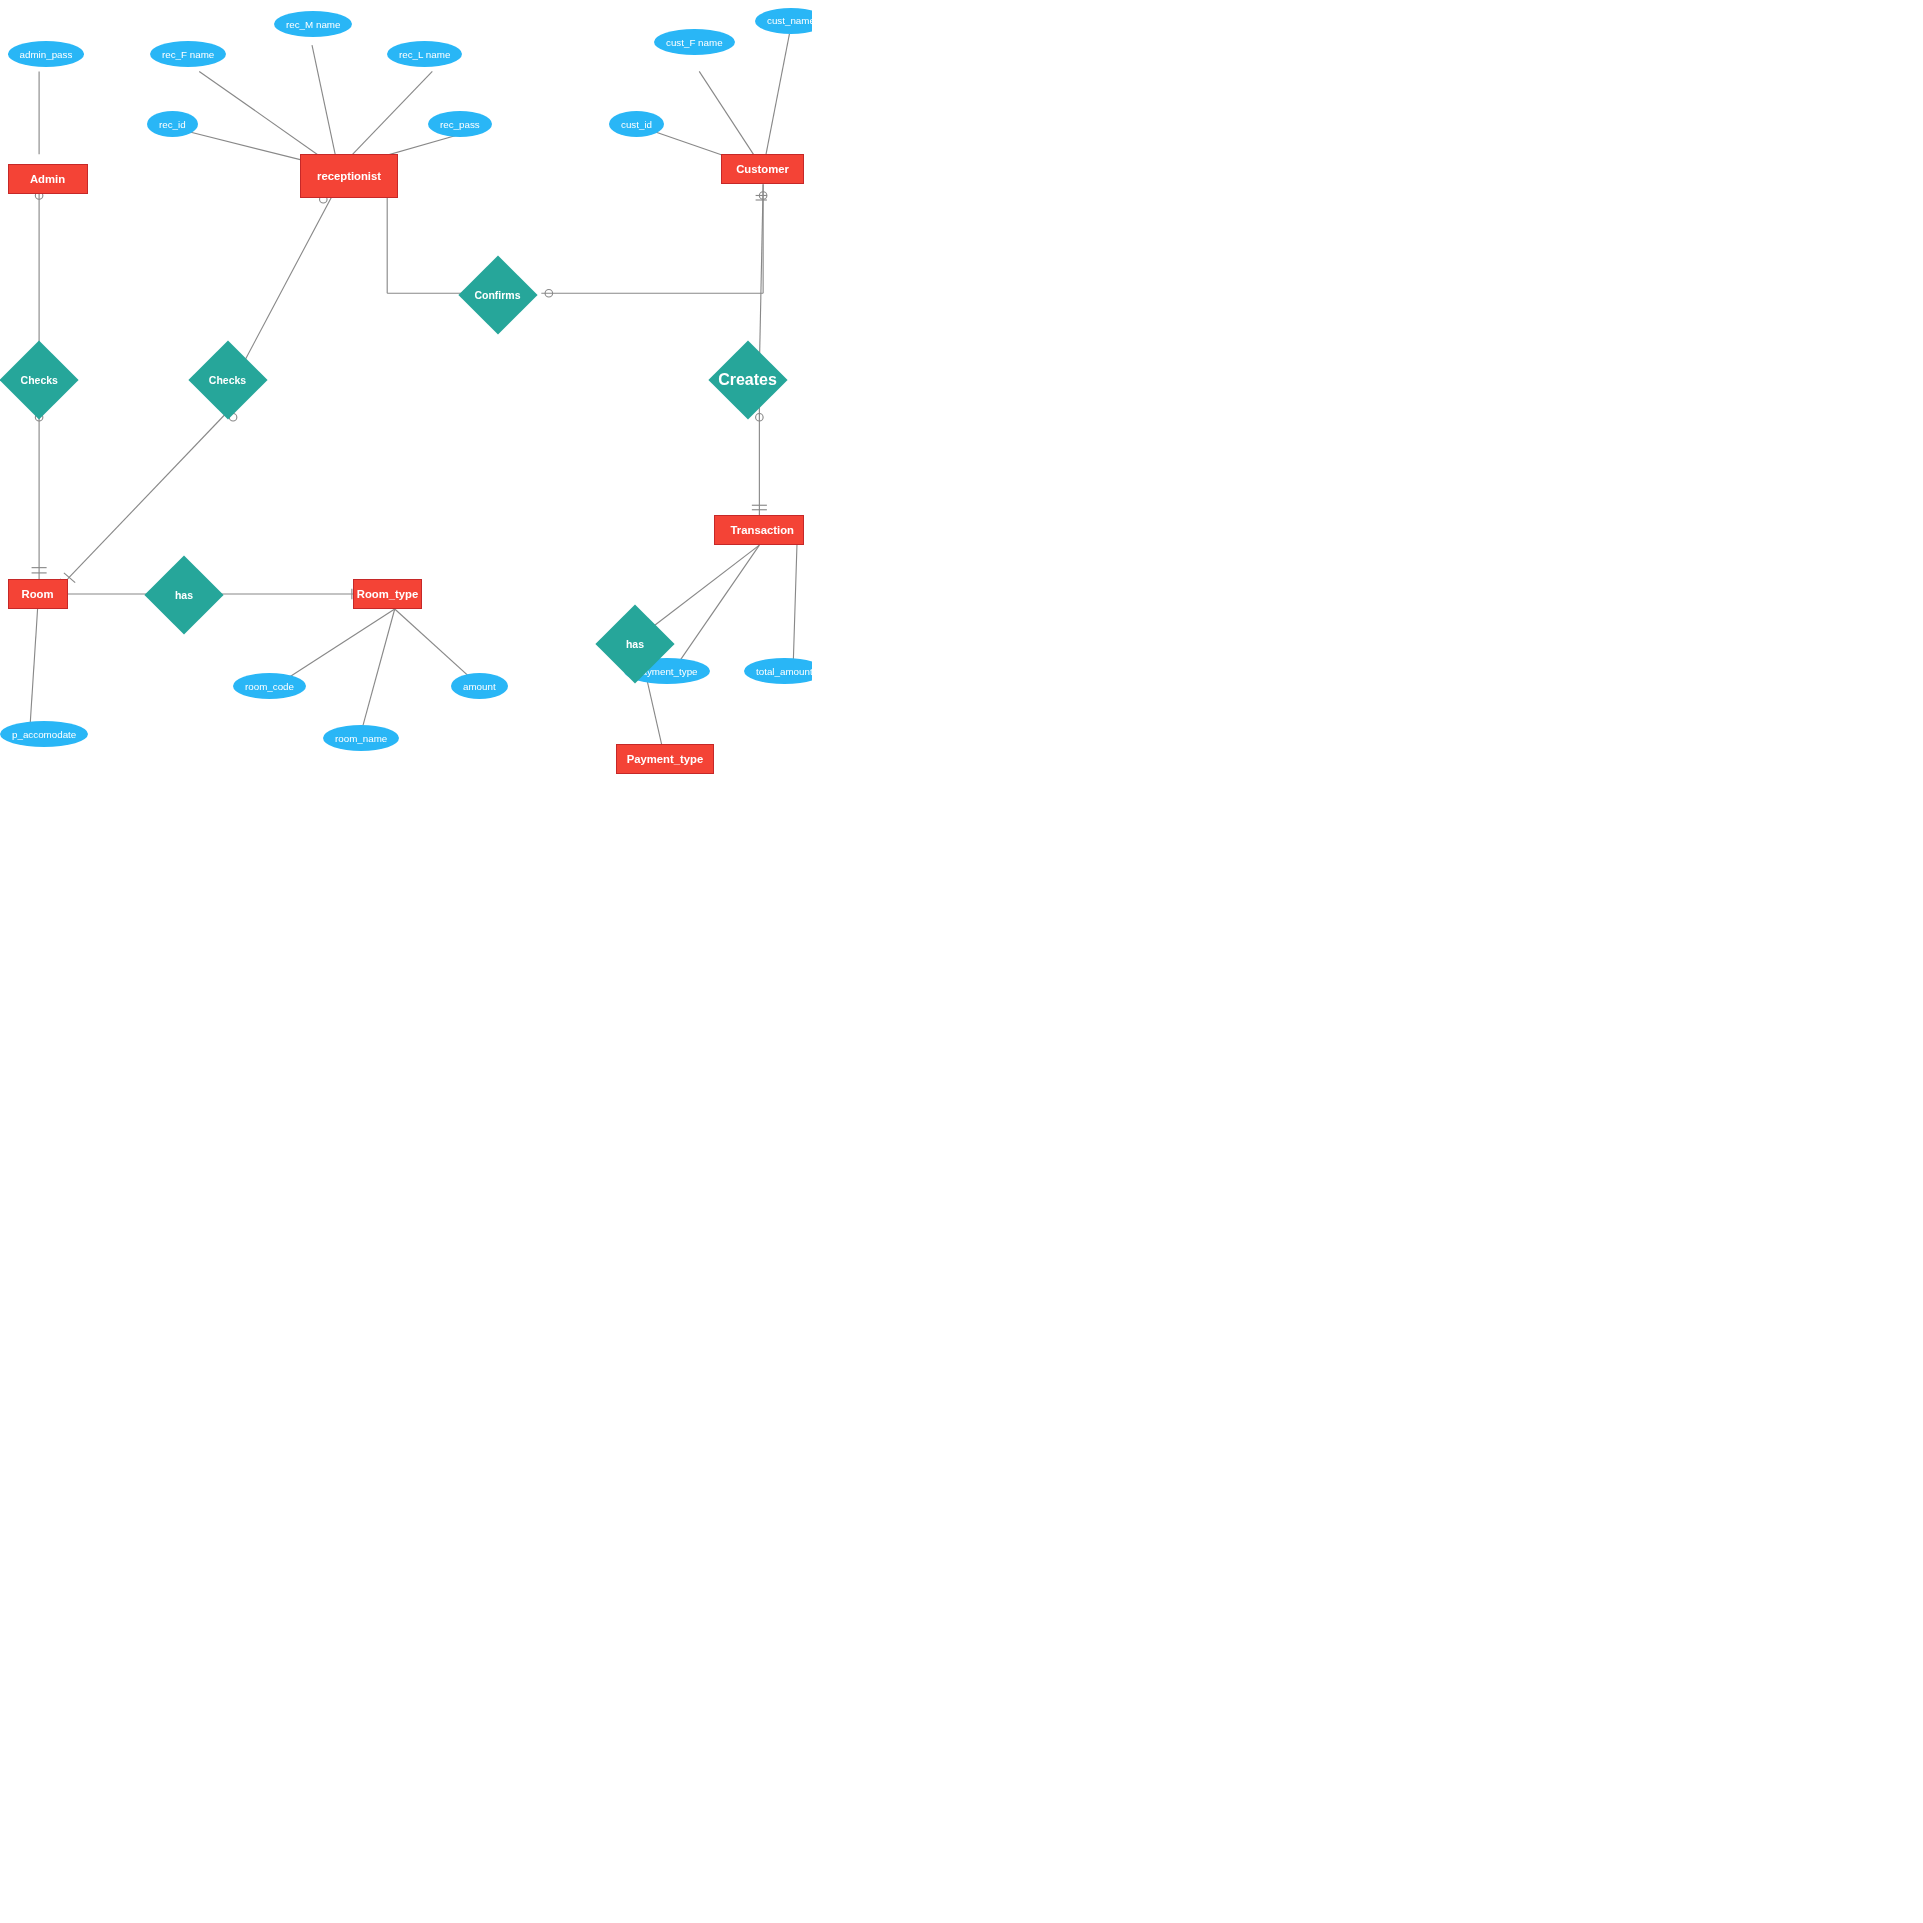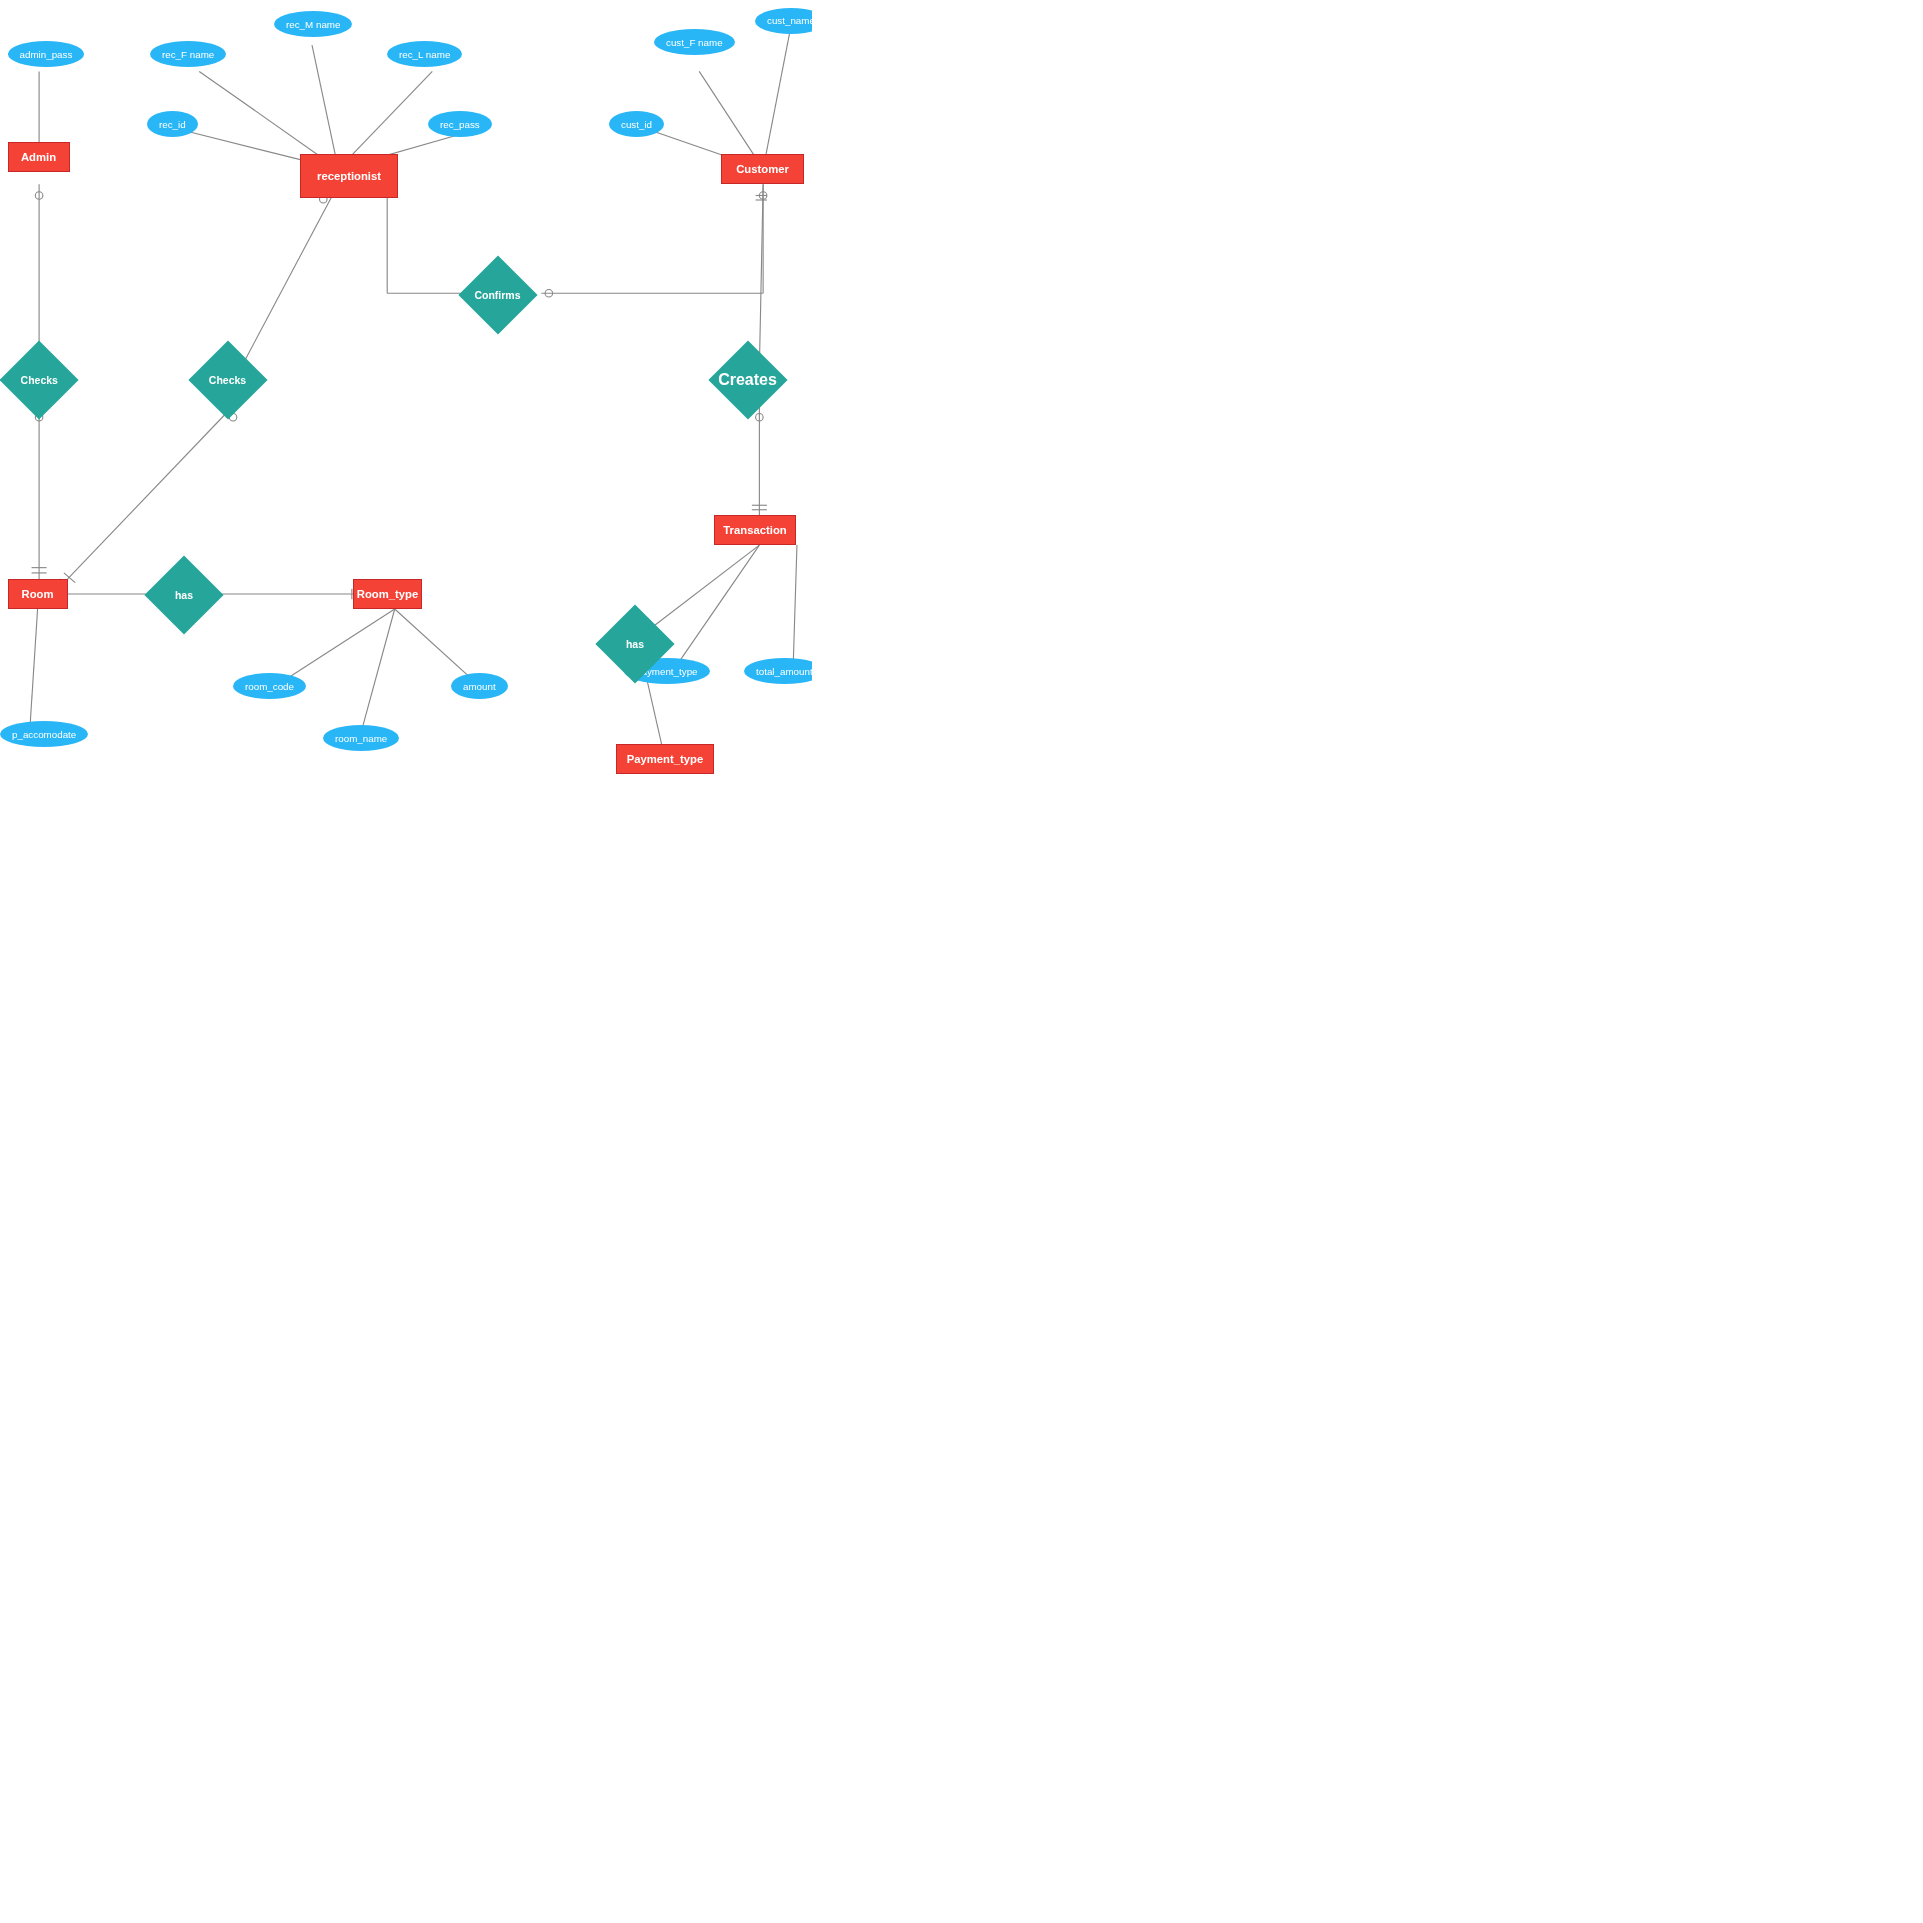--- a/index.html
+++ b/index.html
@@ -122,41 +122,41 @@
 
   <line x1="1010" y1="725" x2="900" y2="885" stroke="#888" stroke-width="1.5"></line>
 
   <line x1="1060" y1="725" x2="1055" y2="885" stroke="#888" stroke-width="1.5"></line>
 
   <line x1="42" y1="502" x2="62" y2="502" stroke="#888" stroke-width="1.5"></line>
 
   <line x1="310" y1="502" x2="325" y2="502" stroke="#888" stroke-width="1.5"></line>
 </svg>
 
-<div class="entity-rect" style="left:7.5px; top:142px; width:62px; height:30px;">
+<div class="entity-rect" style="left:7.5px; top:164px; width:80px; height:30px;">
   <span>Admin</span>
 </div>
 
 <div class="entity-rect" style="left:300px; top:154px; width:98px; height:44px;">
   <span>receptionist</span>
 </div>
 
 <div class="entity-rect" style="left:721px; top:154px; width:83px; height:30px;">
   <span>Customer</span>
 </div>
 
 <div class="entity-rect" style="left:7.5px; top:579px; width:60px; height:30px;">
   <span>Room</span>
 </div>
 
 <div class="entity-rect" style="left:353px; top:579px; width:69px; height:30px;">
   <span>Room_type</span>
 </div>
 
-<div class="entity-rect" style="left:714px; top:515px; width:82px; height:30px;">
+<div class="entity-rect" style="left:714px; top:515px; width:90px; height:30px;justify-content:flex-end;">
   <span>Transaction</span>
 </div>
 
 <div class="entity-rect" style="left:616px; top:744px; width:98px; height:30px;">
   <span>Payment_type</span>
 </div>
 
 <div class="entity-ellipse" style="left:7.5px; top:41px;">
   <span>admin_pass</span>
 </div>

